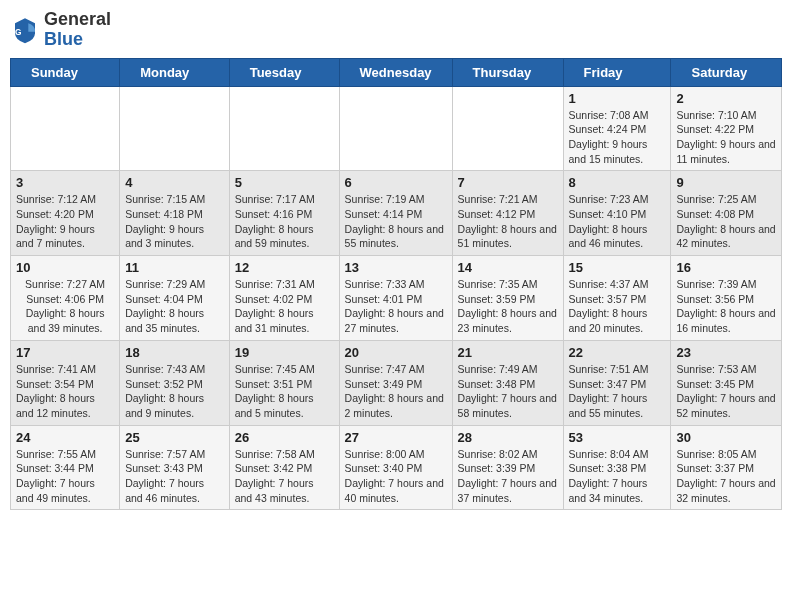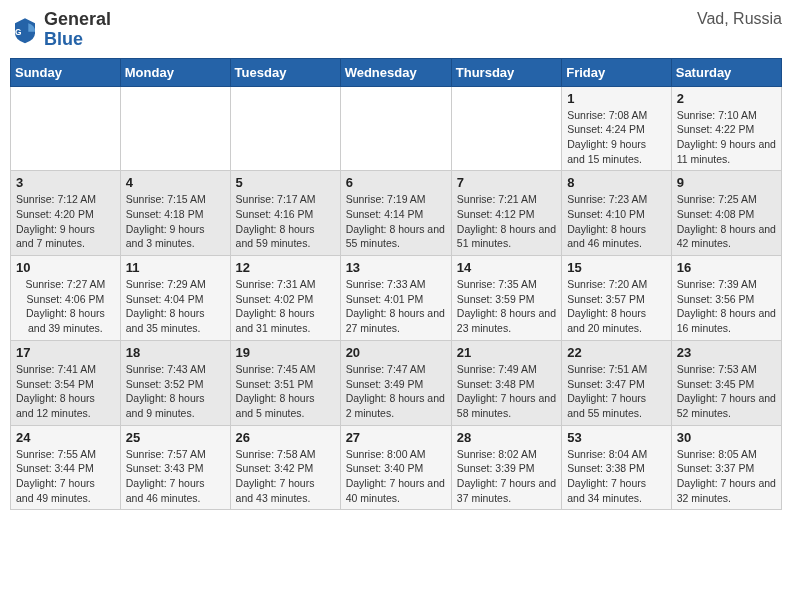--- a/index.html
+++ b/index.html
@@ -47,21 +47,21 @@
     table {
       width: 100%;
       border-collapse: collapse;
       font-size: 11px;
     }
     thead tr {
       background: #2563a8;
       color: #fff;
     }
     thead th {
-      padding: 6px 4px;
+      padding: 6px 20px;
       text-align: left;
       font-size: 13px;
       font-weight: bold;
       border: 1px solid #1a4e8a;
     }
     tbody tr {
       vertical-align: top;
     }
     tbody tr:nth-child(odd) {
       background: #f5f5f5;
@@ -101,21 +101,20 @@
       <path d="M18 4 L30 10 L30 22 Q30 30 18 34 Q6 30 6 22 L6 10 Z" fill="#2563a8"></path>
       <path d="M22 10 Q30 12 30 20 L22 20 Z" fill="#5b9bd5"></path>
       <text x="6" y="24" font-size="10" fill="white" font-weight="bold">G</text>
     </svg>
     <div class="logo-text">
       <span class="logo-general">General</span><br>
       <span class="logo-blue">Blue</span>
     </div>
   </div>
   <div class="title-area">
-    <div class="location-title">Vad, Russia</div>
   </div>
 </div>
 
 <table>
   <thead>
     <tr>
     <th>Sunday</th>
         <th>Monday</th>
         <th>Tuesday</th>
         <th>Wednesday</th>
@@ -214,21 +213,21 @@
 Daylight: 8 hours and 27 minutes.</div>
         </td>
         <td>
           <span class="day-number">14</span>
           <div class="day-info" style="white-space: pre-line;">Sunrise: 7:35 AM
 Sunset: 3:59 PM
 Daylight: 8 hours and 23 minutes.</div>
         </td>
         <td>
           <span class="day-number">15</span>
-          <div class="day-info" style="white-space: pre-line;">Sunrise: 7:20 AM
+          <div class="day-info" style="white-space: pre-line;">Sunrise: 4:37 AM
 Sunset: 3:57 PM
 Daylight: 8 hours and 20 minutes.</div>
         </td>
         <td>
           <span class="day-number">16</span>
           <div class="day-info" style="white-space: pre-line;">Sunrise: 7:39 AM
 Sunset: 3:56 PM
 Daylight: 8 hours and 16 minutes.</div>
         </td>
       </tr>

